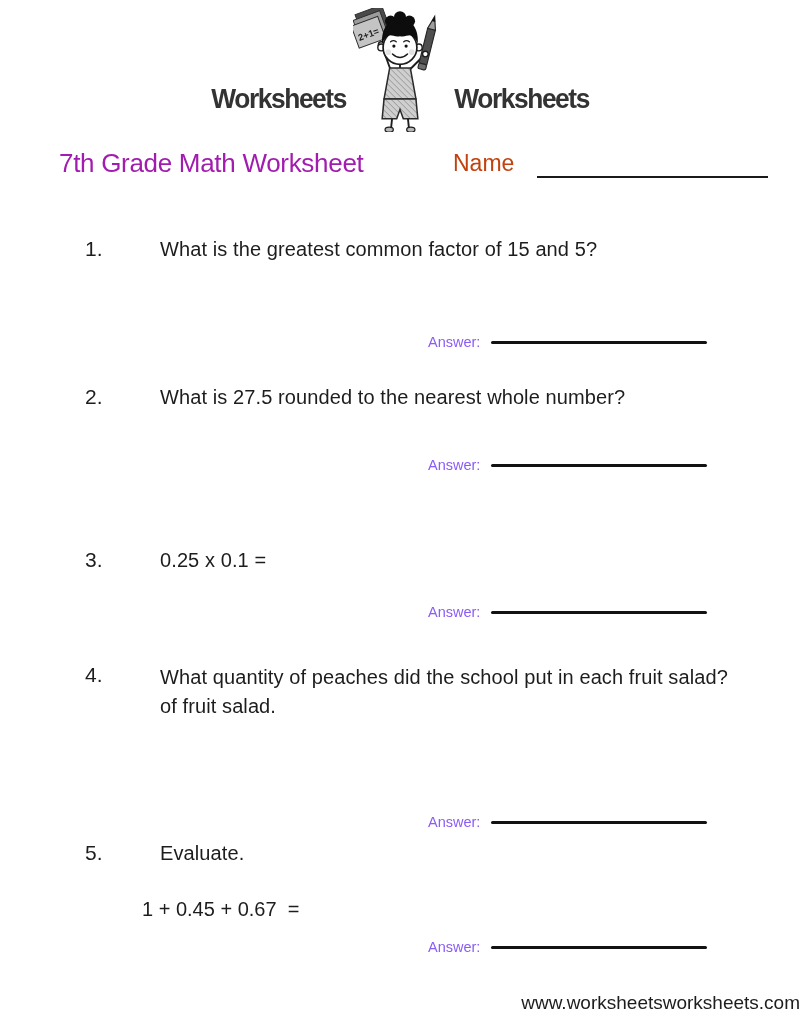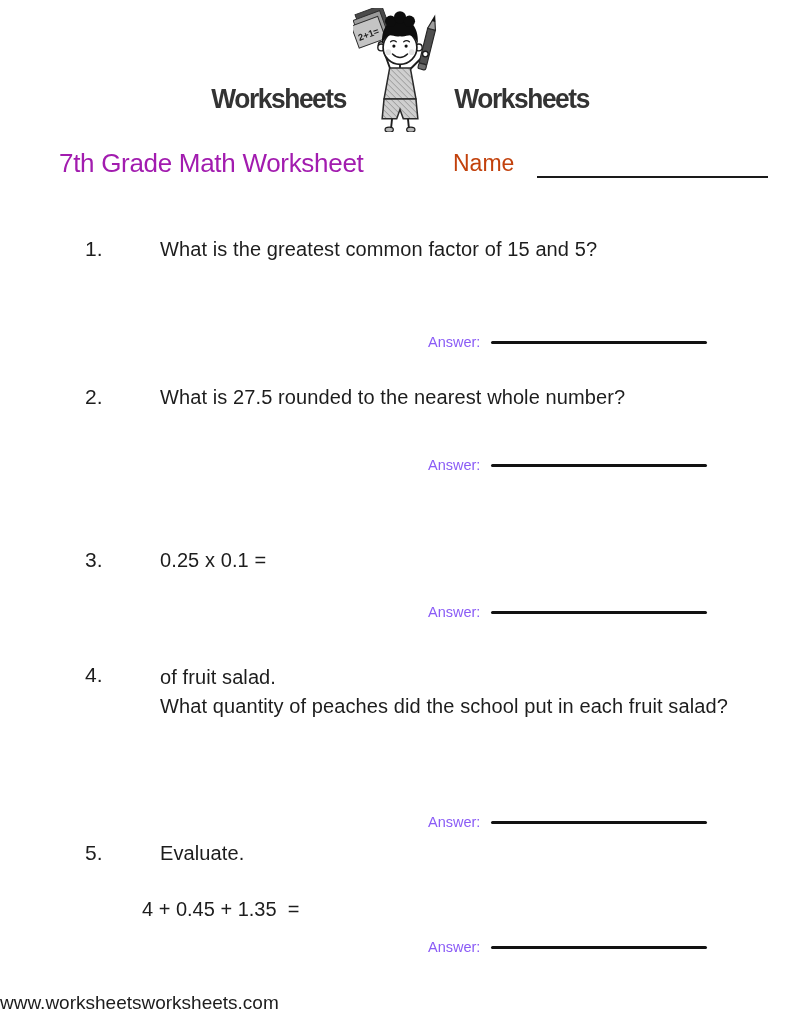--- a/index.html
+++ b/index.html
@@ -70,21 +70,21 @@
     font-size: 14.5px; color: #8b5cf6;
   }
   .answer-line {
     position: absolute; left: 491px;
     width: 216px; height: 3px; border-radius: 2px;
     background: #121212;
   }
   
   .footer {
     position: absolute; left: 0; top: 992px;
-    width: 100%; text-align: left;
+    width: 100%; text-align: right;
     font-size: 19px; color: #1d1d1d;
   }
 </style>
 </head>
 <body>
 
 <div class="page">
 
   <div class="logo-row">
     <span class="wordmark">Worksheets</span>
@@ -162,27 +162,27 @@
   <span class="answer-label" style="top:457px">Answer:</span>
   <div class="answer-line" style="top:464px"></div>
 
   <span class="q-num" style="top:548px">3.</span>
   <div class="q-text" style="top:549px">0.25 x 0.1 =</div>
   <span class="answer-label" style="top:604px">Answer:</span>
   <div class="answer-line" style="top:611px"></div>
 
   <span class="q-num" style="top:663px">4.</span>
   <div class="q-text" style="top:663px">
+    <div class="q-line">What quantity of peaches did the school put in each fruit salad?</div>
     <div class="q-line">of fruit salad.</div>
-    <div class="q-line">What quantity of peaches did the school put in each fruit salad?</div>
   </div>
   <span class="answer-label" style="top:814px">Answer:</span>
   <div class="answer-line" style="top:821px"></div>
 
   <span class="q-num" style="top:841px">5.</span>
   <div class="q-text" style="top:842px">Evaluate.</div>
-  <div class="expression">4 + 0.45 + 1.35  =</div>
+  <div class="expression">1 + 0.45 + 0.67  =</div>
   <span class="answer-label" style="top:939px">Answer:</span>
   <div class="answer-line" style="top:946px"></div>
 
   <div class="footer">www.worksheetsworksheets.com</div>
 
 </div>
 
 </body></html>

